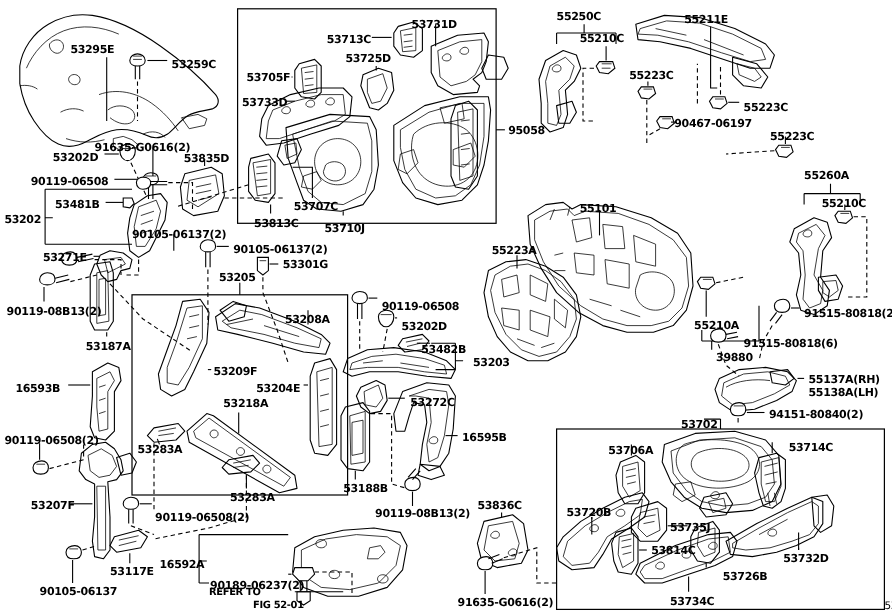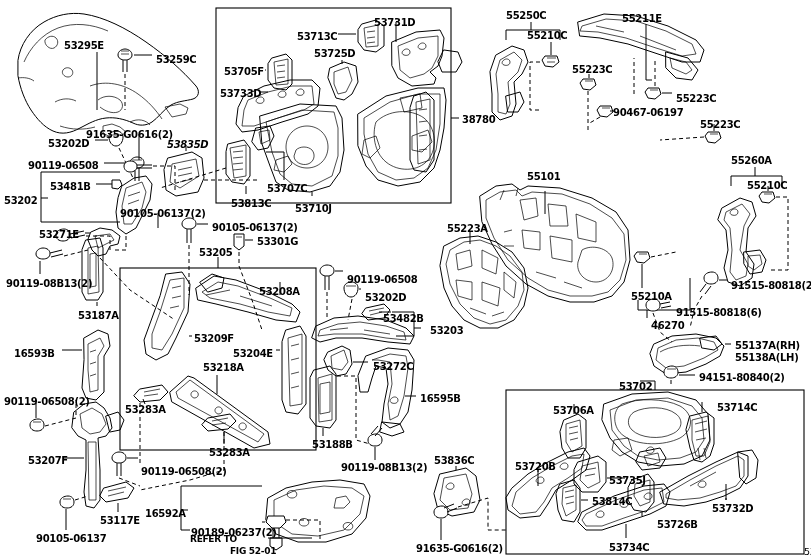--- a/index.html
+++ b/index.html
@@ -604,21 +604,21 @@
   </g>
   <path class="ln" d="M626,524 L626,538"></path>
 
 </svg>
 
 <div id="labels">
       <div class="lbl" style="left: 64px; top: 40px;">53295E</div>
       <div class="lbl" style="left: 156px; top: 54px;">53259C</div>
       <div class="lbl" style="left: 86px; top: 129px;">91635-G0616(2)</div>
       <div class="lbl" style="left: 48px; top: 138px;">53202D</div>
-      <div class="lbl" style="left: 167px; top: 139px; font-style: italic;">53835D</div>
+      <div class="lbl" style="left: 167px; top: 139px;">53835D</div>
       <div class="lbl" style="left: 28px; top: 160px;">90119-06508</div>
       <div class="lbl" style="left: 50px; top: 181px;">53481B</div>
       <div class="lbl" style="left: 4px; top: 195px;">53202</div>
       <div class="lbl" style="left: 120px; top: 208px;">90105-06137(2)</div>
       <div class="lbl" style="left: 212px; top: 222px;">90105-06137(2)</div>
       <div class="lbl" style="left: 39px; top: 229px;">53271E</div>
       <div class="lbl" style="left: 257px; top: 236px;">53301G</div>
       <div class="lbl" style="left: 199px; top: 247px;">53205</div>
       <div class="lbl" style="left: 6px; top: 278px;">90119-08B13(2)</div>
       <div class="lbl" style="left: 78px; top: 310px;">53187A</div>
@@ -634,21 +634,21 @@
       <div class="lbl" style="left: 141px; top: 466px;">90119-06508(2)</div>
       <div class="lbl" style="left: 100px; top: 515px;">53117E</div>
       <div class="lbl" style="left: 145px; top: 508px;">16592A</div>
       <div class="lbl" style="left: 191px; top: 527px;">90189-06237(2)</div>
       <div class="lbl" style="left: 36px; top: 533px;">90105-06137</div>
       <div class="lbl" style="left: 297px; top: 31px;">53713C</div>
       <div class="lbl" style="left: 374px; top: 17px;">53731D</div>
       <div class="lbl" style="left: 314px; top: 48px;">53725D</div>
       <div class="lbl" style="left: 224px; top: 66px;">53705F</div>
       <div class="lbl" style="left: 220px; top: 88px;">53733D</div>
-      <div class="lbl" style="left: 462px; top: 114px;">38780</div>
+      <div class="lbl" style="left: 462px; top: 114px;">95058</div>
       <div class="lbl" style="left: 231px; top: 198px;">53813C</div>
       <div class="lbl" style="left: 267px; top: 183px;">53707C</div>
       <div class="lbl" style="left: 295px; top: 203px;">53710J</div>
       <div class="lbl" style="left: 347px; top: 274px;">90119-06508</div>
       <div class="lbl" style="left: 365px; top: 292px;">53202D</div>
       <div class="lbl" style="left: 383px; top: 313px;">53482B</div>
       <div class="lbl" style="left: 430px; top: 325px;">53203</div>
       <div class="lbl" style="left: 373px; top: 361px;">53272C</div>
       <div class="lbl" style="left: 420px; top: 393px;">16595B</div>
       <div class="lbl" style="left: 312px; top: 439px;">53188B</div>
@@ -657,24 +657,24 @@
       <div class="lbl" style="left: 416px; top: 543px;">91635-G0616(2)</div>
       <div class="lbl" style="left: 506px; top: 10px;">55250C</div>
       <div class="lbl" style="left: 527px; top: 30px;">55210C</div>
       <div class="lbl" style="left: 622px; top: 13px;">55211E</div>
       <div class="lbl" style="left: 572px; top: 64px;">55223C</div>
       <div class="lbl" style="left: 676px; top: 93px;">55223C</div>
       <div class="lbl" style="left: 613px; top: 107px;">90467-06197</div>
       <div class="lbl" style="left: 700px; top: 119px;">55223C</div>
       <div class="lbl" style="left: 731px; top: 155px;">55260A</div>
       <div class="lbl" style="left: 747px; top: 180px;">55210C</div>
-      <div class="lbl" style="left: 527px; top: 171px;">55101</div>
+      <div class="lbl" style="left: 527px; top: 185px;">55101</div>
       <div class="lbl" style="left: 447px; top: 223px;">55223A</div>
       <div class="lbl" style="left: 631px; top: 291px;">55210A</div>
-      <div class="lbl" style="left: 651px; top: 320px;">46270</div>
+      <div class="lbl" style="left: 651px; top: 320px;">39880</div>
       <div class="lbl" style="left: 731px; top: 280px;">91515-80818(2)</div>
       <div class="lbl" style="left: 676px; top: 307px;">91515-80818(6)</div>
       <div class="lbl" style="left: 735px; top: 340px;">55137A(RH)</div>
       <div class="lbl" style="left: 735px; top: 352px;">55138A(LH)</div>
       <div class="lbl" style="left: 699px; top: 372px;">94151-80840(2)</div>
       <div class="lbl" style="left: 619px; top: 381px;">53702</div>
       <div class="lbl" style="left: 553px; top: 405px;">53706A</div>
       <div class="lbl" style="left: 717px; top: 402px;">53714C</div>
       <div class="lbl" style="left: 515px; top: 461px;">53720B</div>
       <div class="lbl" style="left: 609px; top: 475px;">53735J</div>

